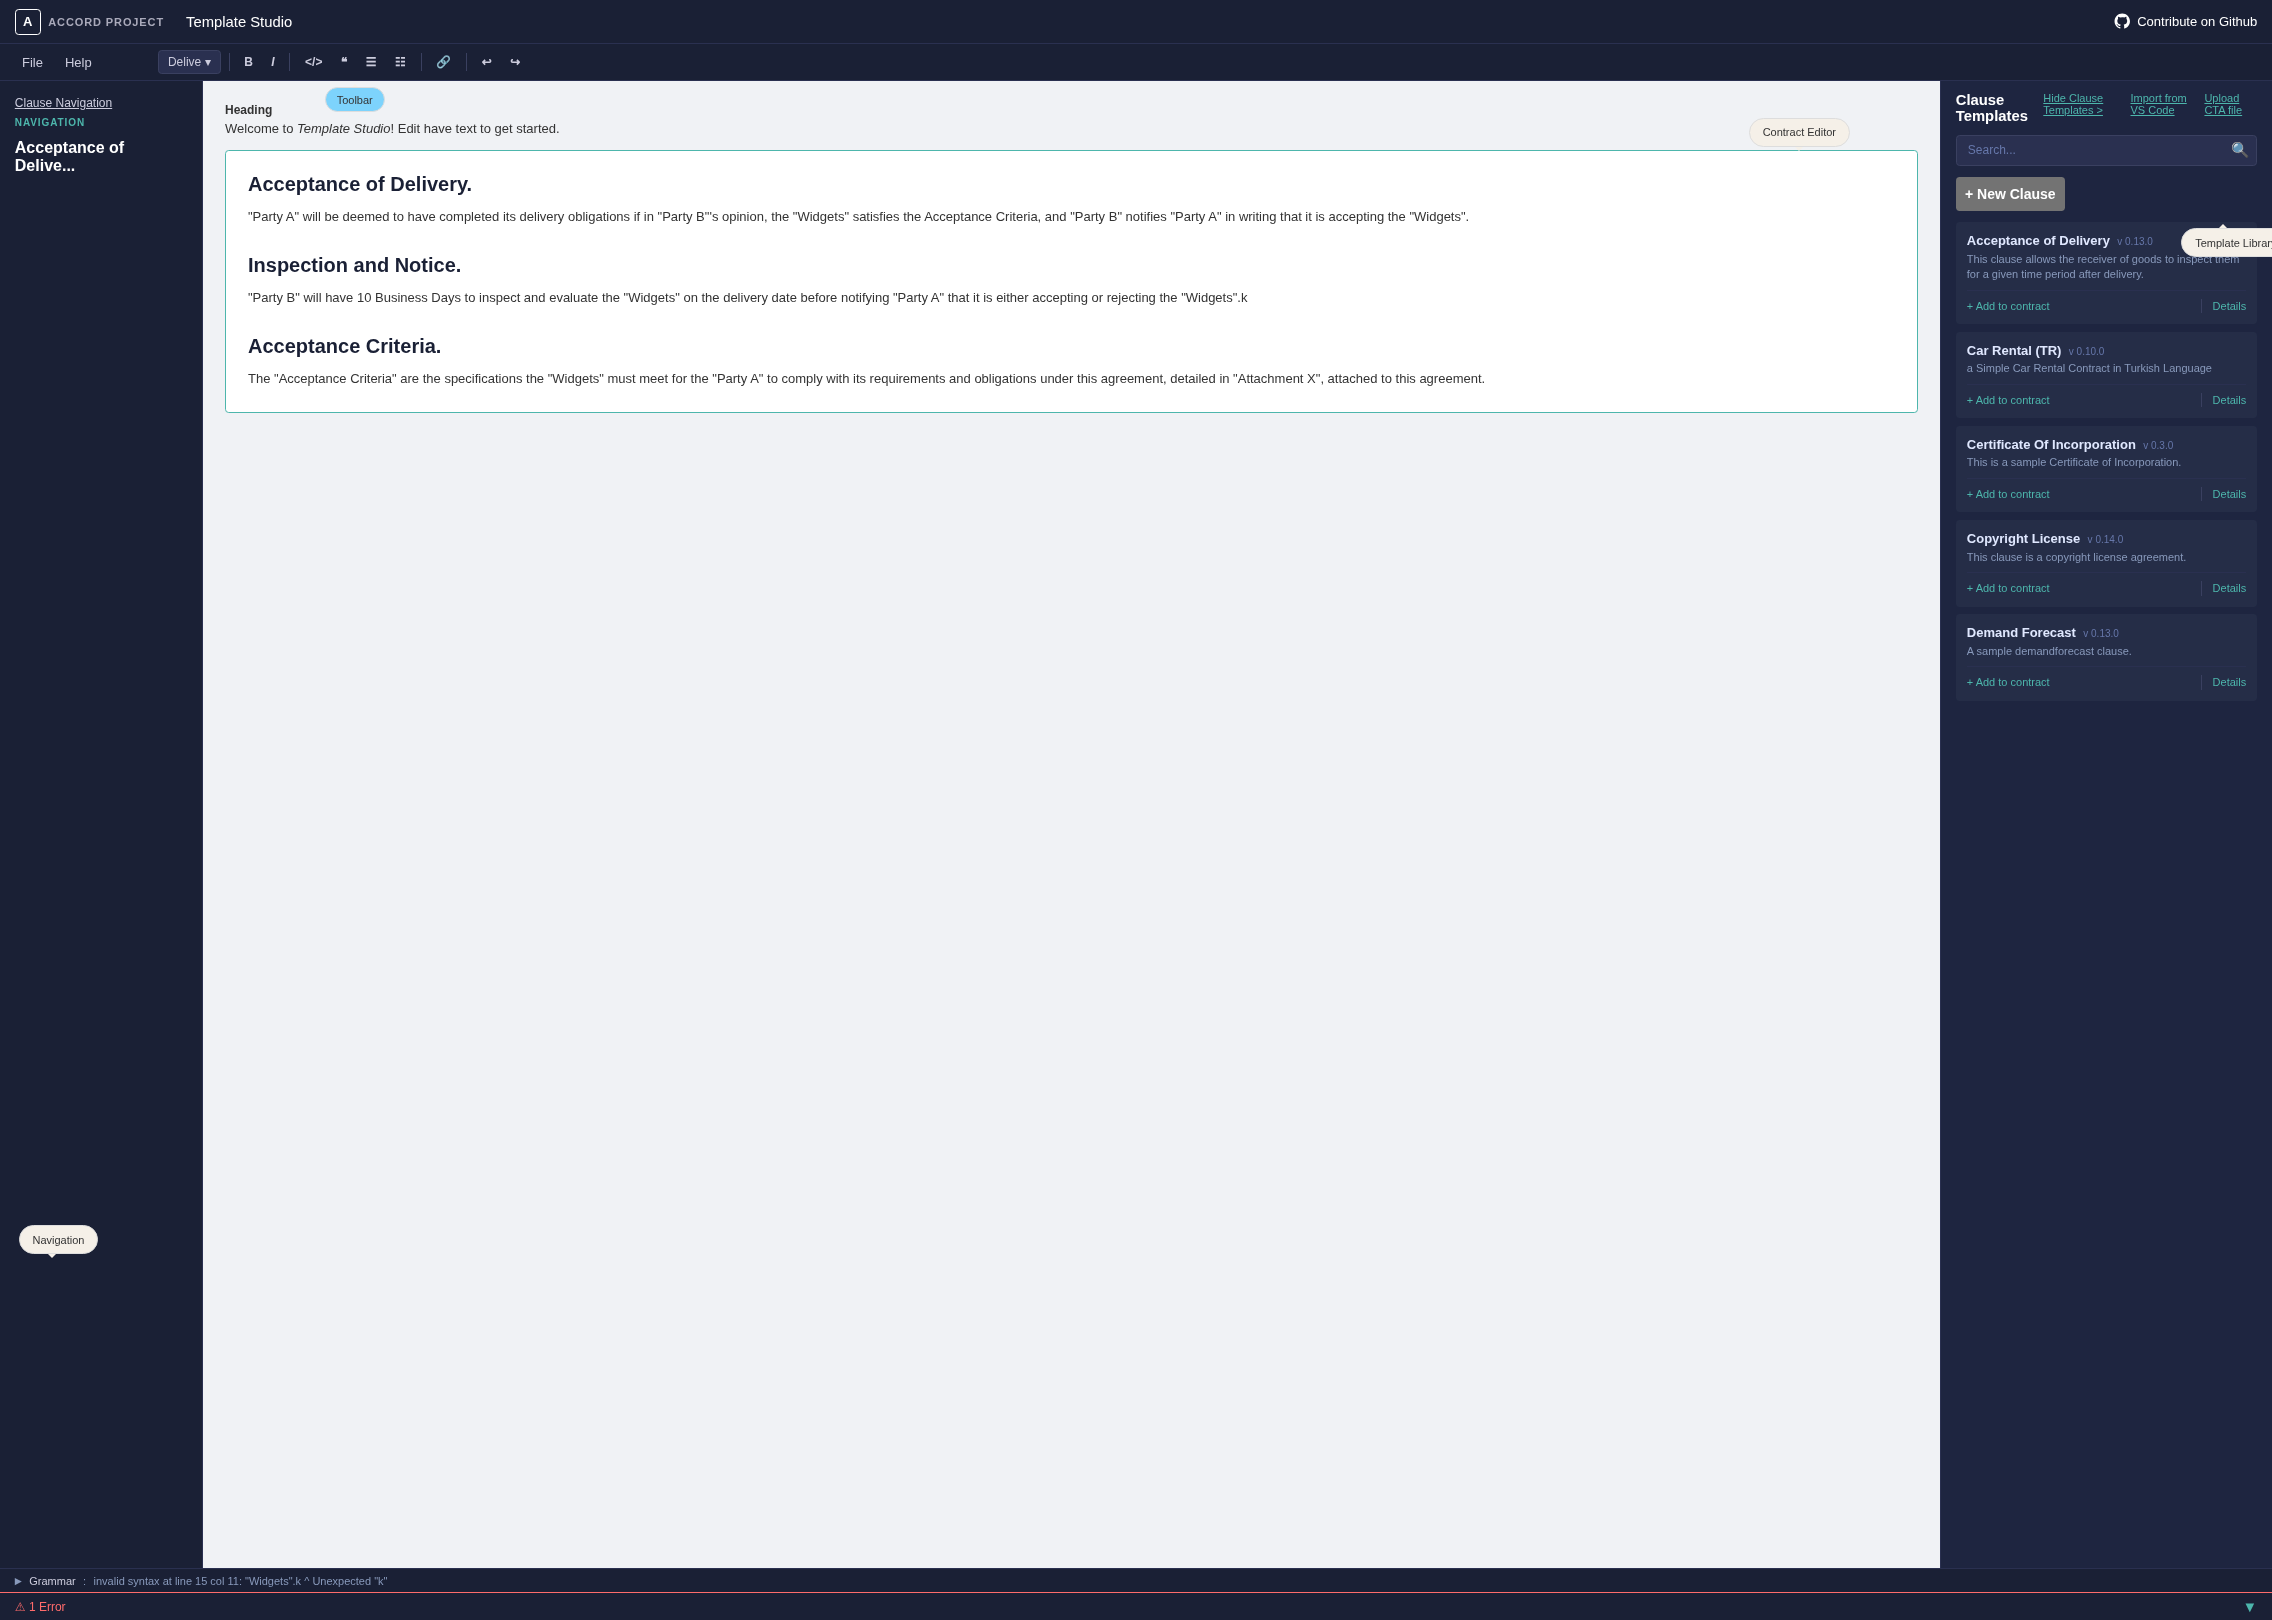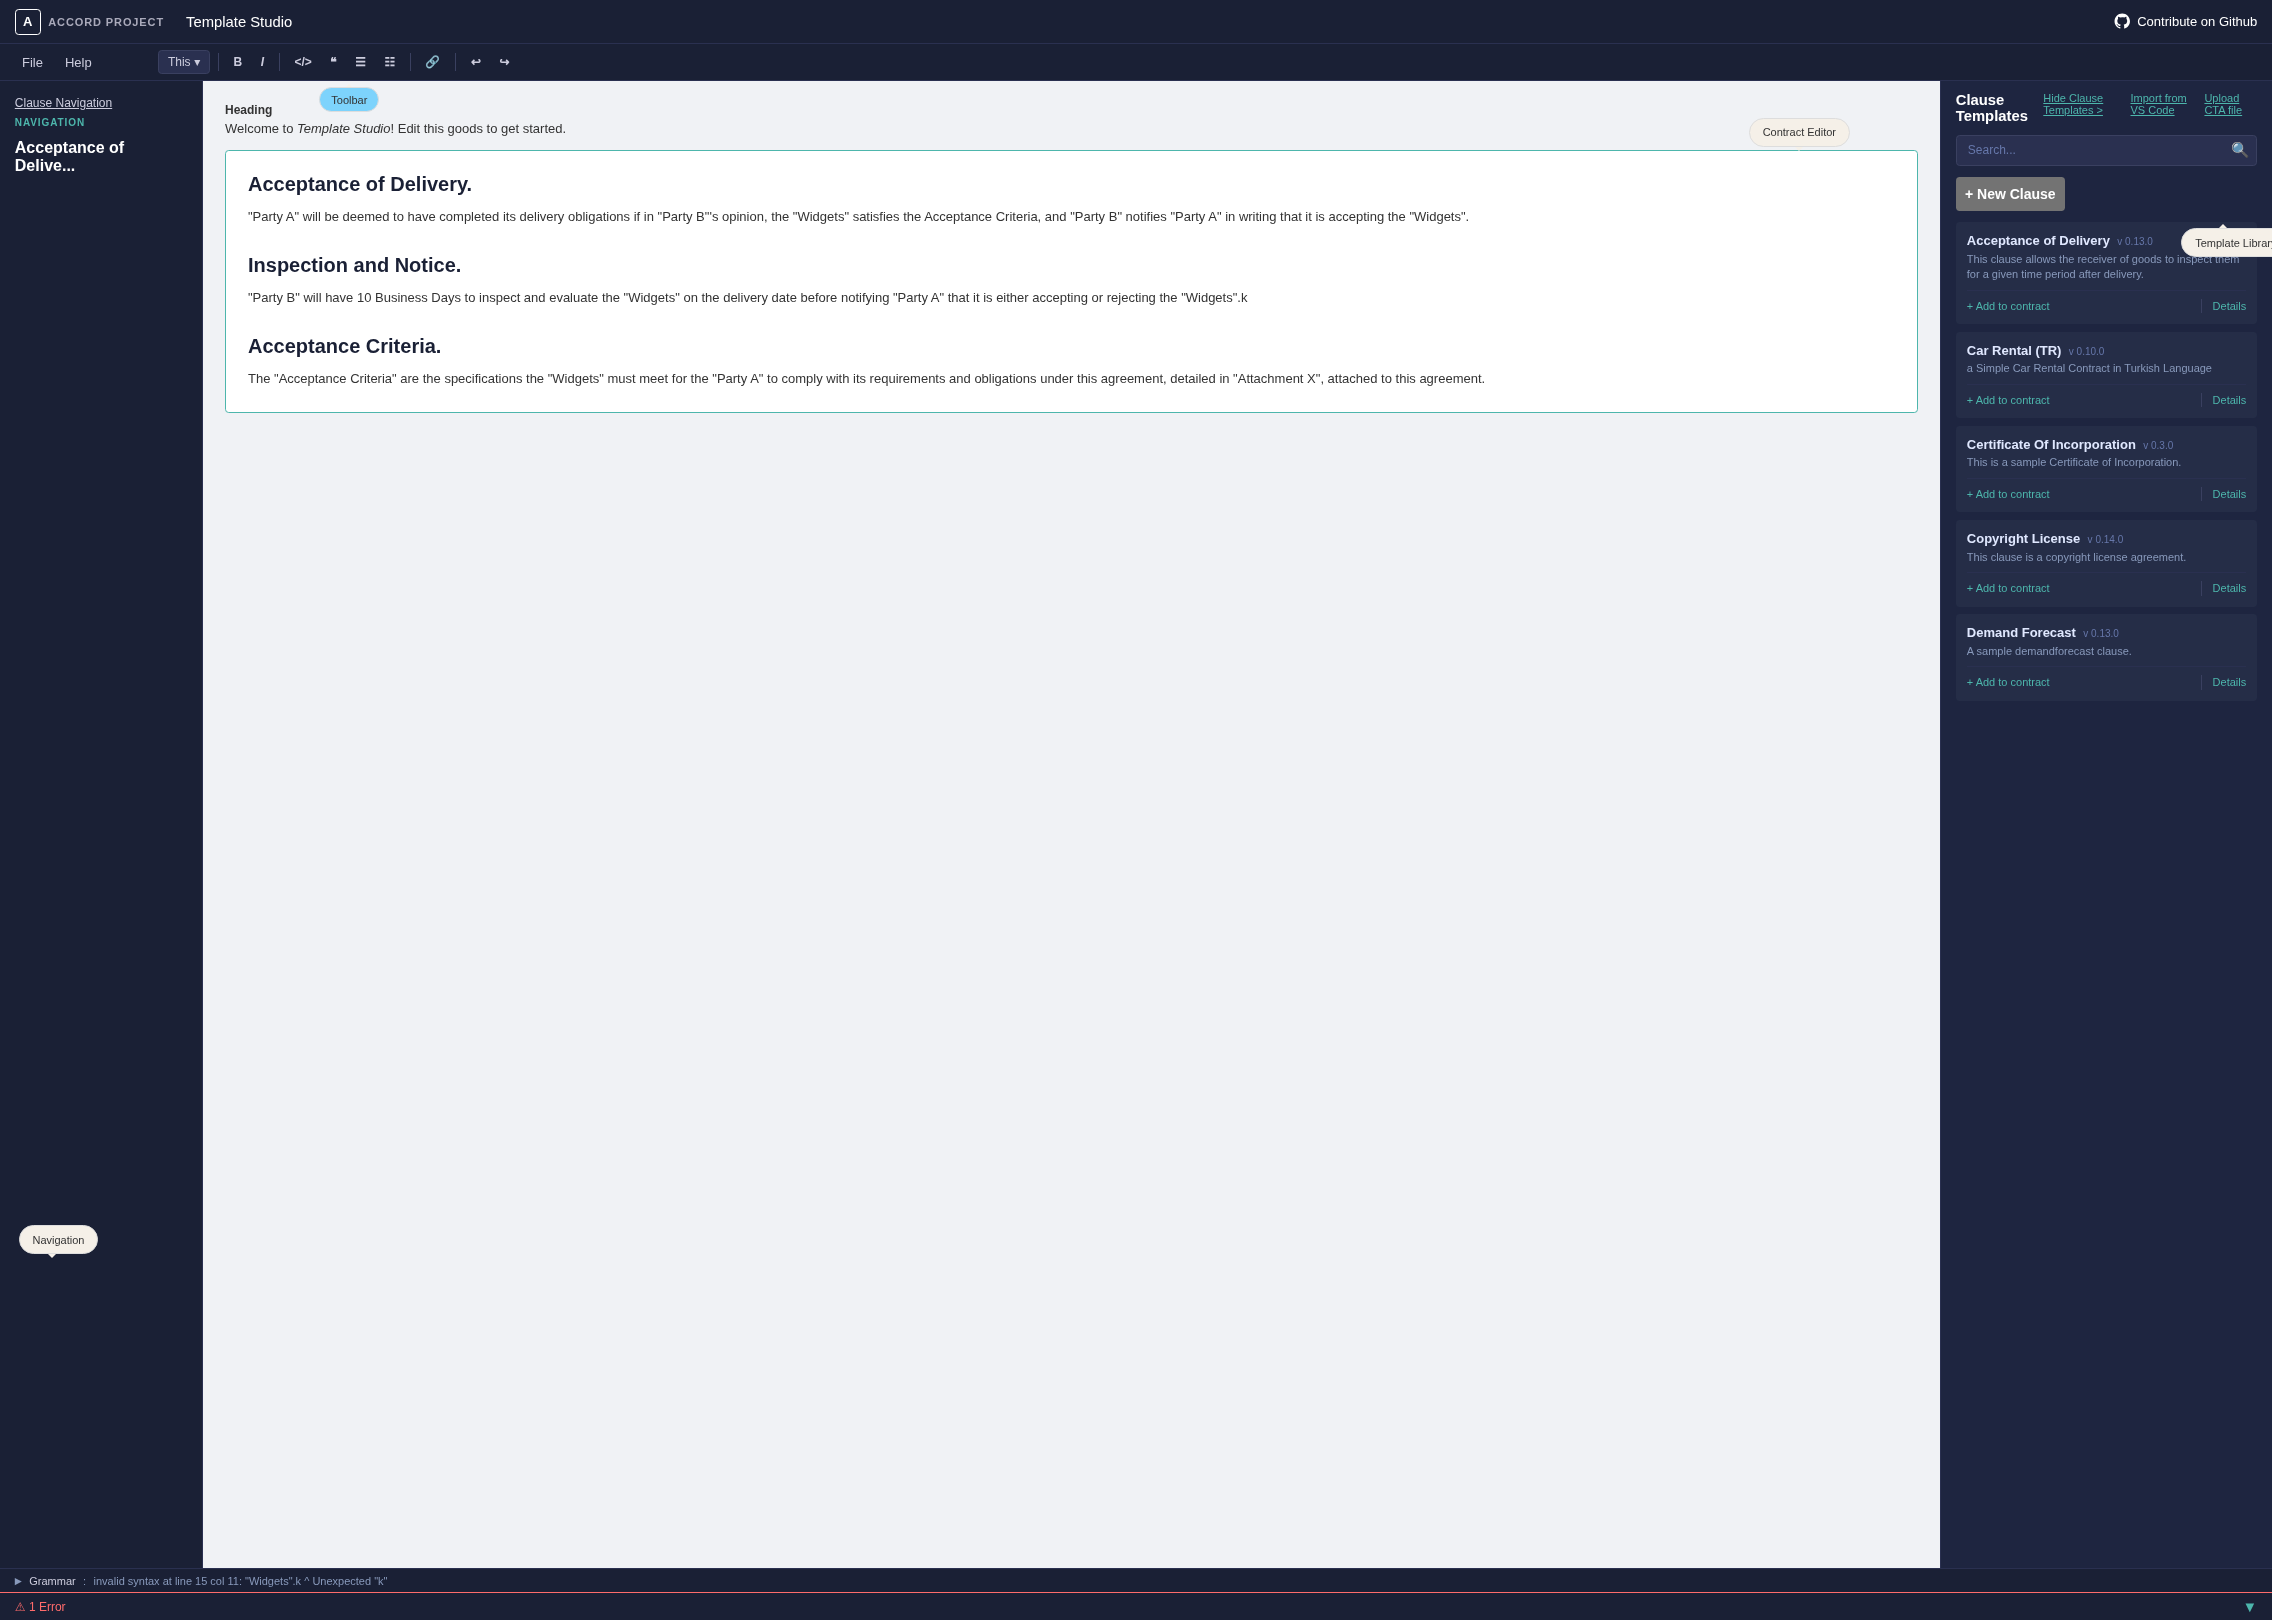--- a/index.html
+++ b/index.html
@@ -467,21 +467,21 @@
       <span>Contribute on Github</span>
     </div>
   </div>
 </div>
 
 <div class="menu-bar">
   <span class="menu-item">File</span>
   <span class="menu-item">Help</span>
   <div class="toolbar-area">
     <button class="style-btn">
-      <span>This</span>
+      <span>Delive</span>
       <span>▾</span>
     </button>
     <div class="toolbar-divider"></div>
     <button class="toolbar-btn">B</button>
     <button class="toolbar-btn" style="font-style:italic;">I</button>
     <div class="toolbar-divider"></div>
     <button class="toolbar-btn">&lt;/&gt;</button>
     <button class="toolbar-btn">❝</button>
     <button class="toolbar-btn">☰</button>
     <button class="toolbar-btn">☷</button>
@@ -500,21 +500,21 @@
     <div class="clause-nav-title">Clause Navigation</div>
     <div class="nav-label">NAVIGATION</div>
     <div class="nav-item">Acceptance of Delive...</div>
     <div class="nav-callout">Navigation</div>
   </div>
 
   <div class="editor-area">
     <div class="editor-header">
       <div class="editor-heading-label">Heading</div>
       <div class="editor-welcome">
-        <span>Welcome to </span><em>Template Studio</em><span>! Edit this goods to get started.</span>
+        <span>Welcome to </span><em>Template Studio</em><span>! Edit have text to get started.</span>
       </div>
     </div>
 
     <div class="contract-editor-callout">Contract Editor</div>
 
     <div class="clause-box">
       <div class="clause-section">
         <div class="clause-title">Acceptance of Delivery.</div>
         <div class="clause-text">"Party A" will be deemed to have completed its delivery obligations if in "Party B"'s opinion, the "Widgets" satisfies the Acceptance Criteria, and "Party B" notifies "Party A" in writing that it is accepting the "Widgets".</div>
       </div>

